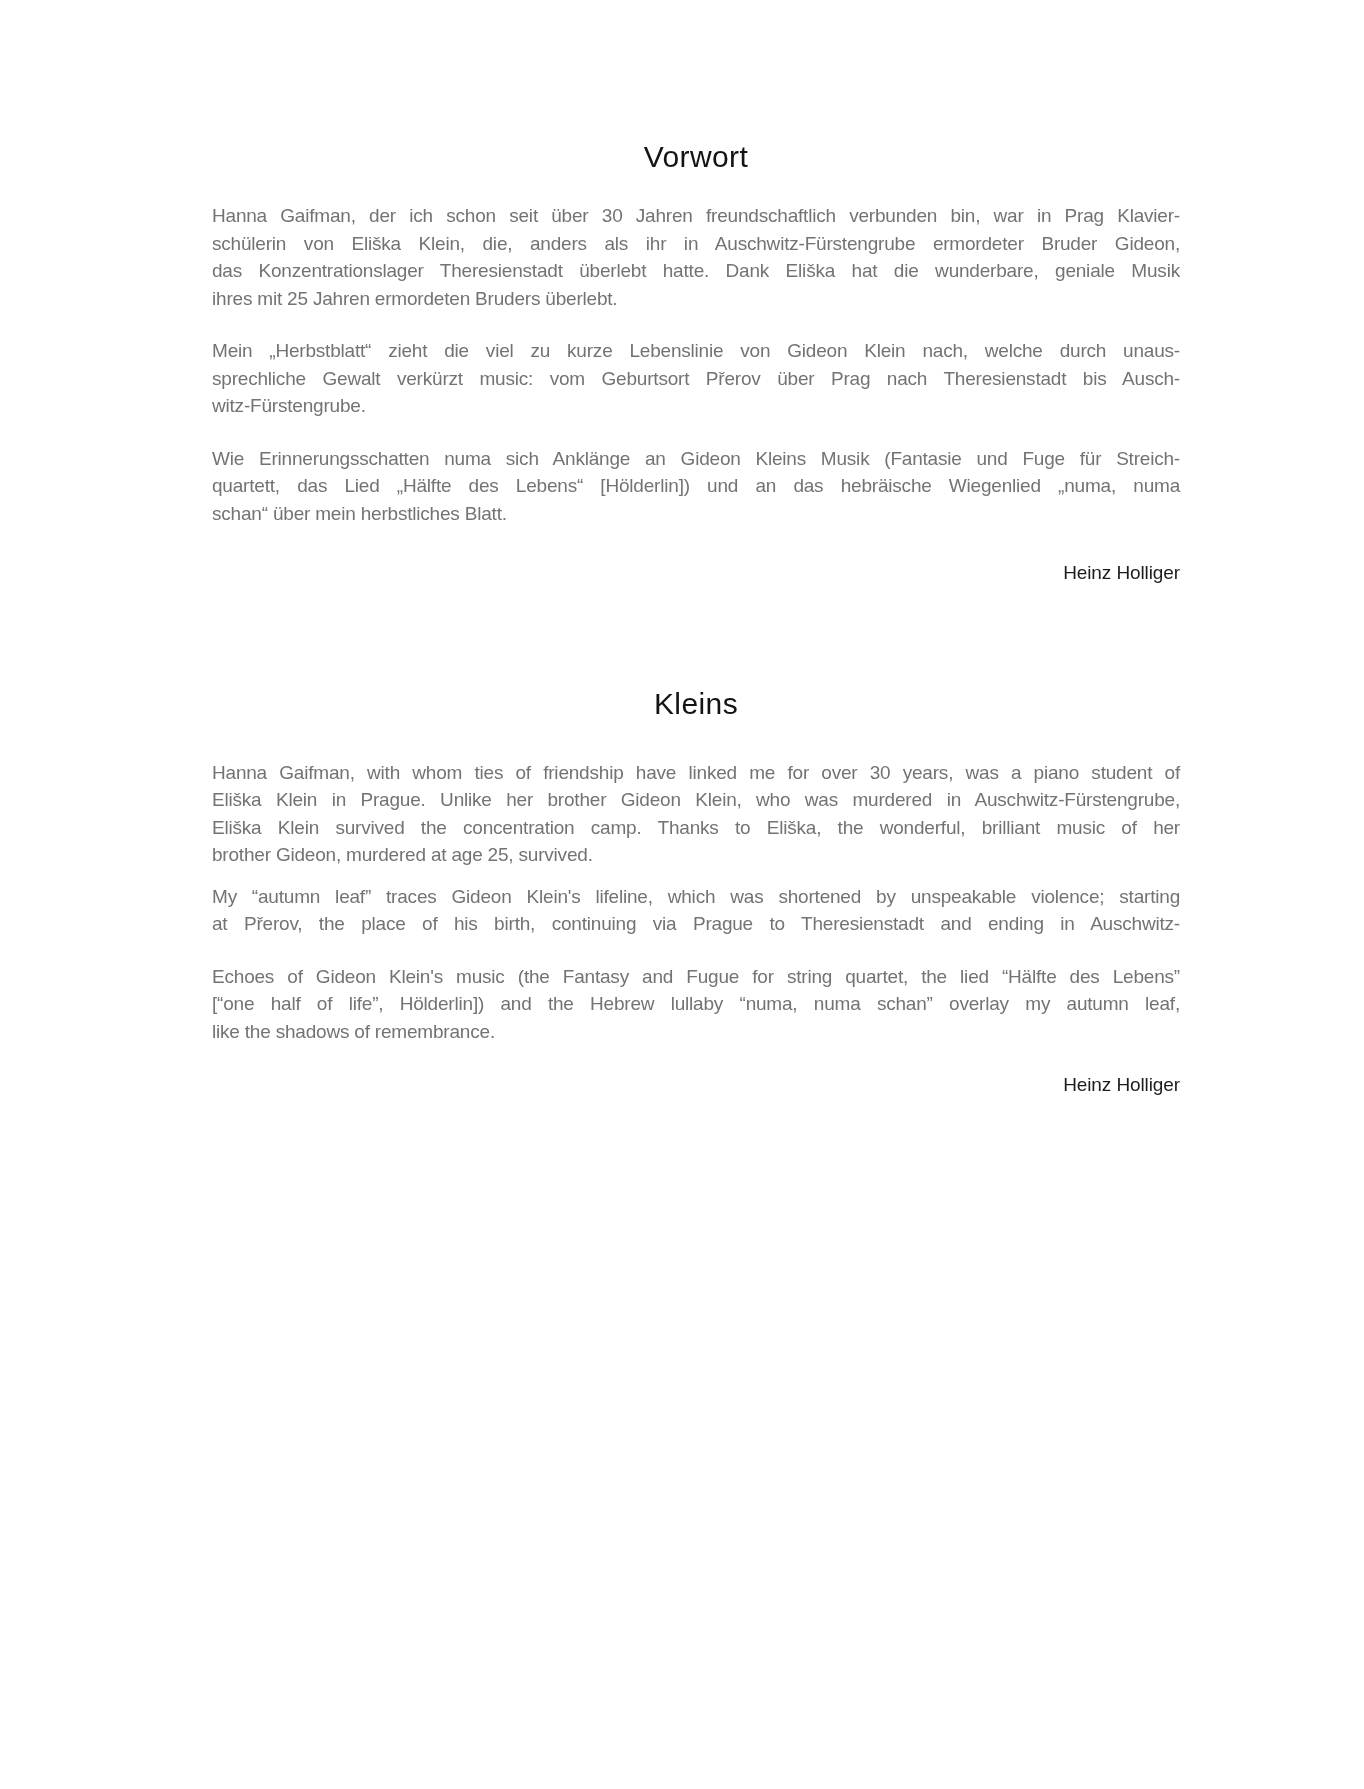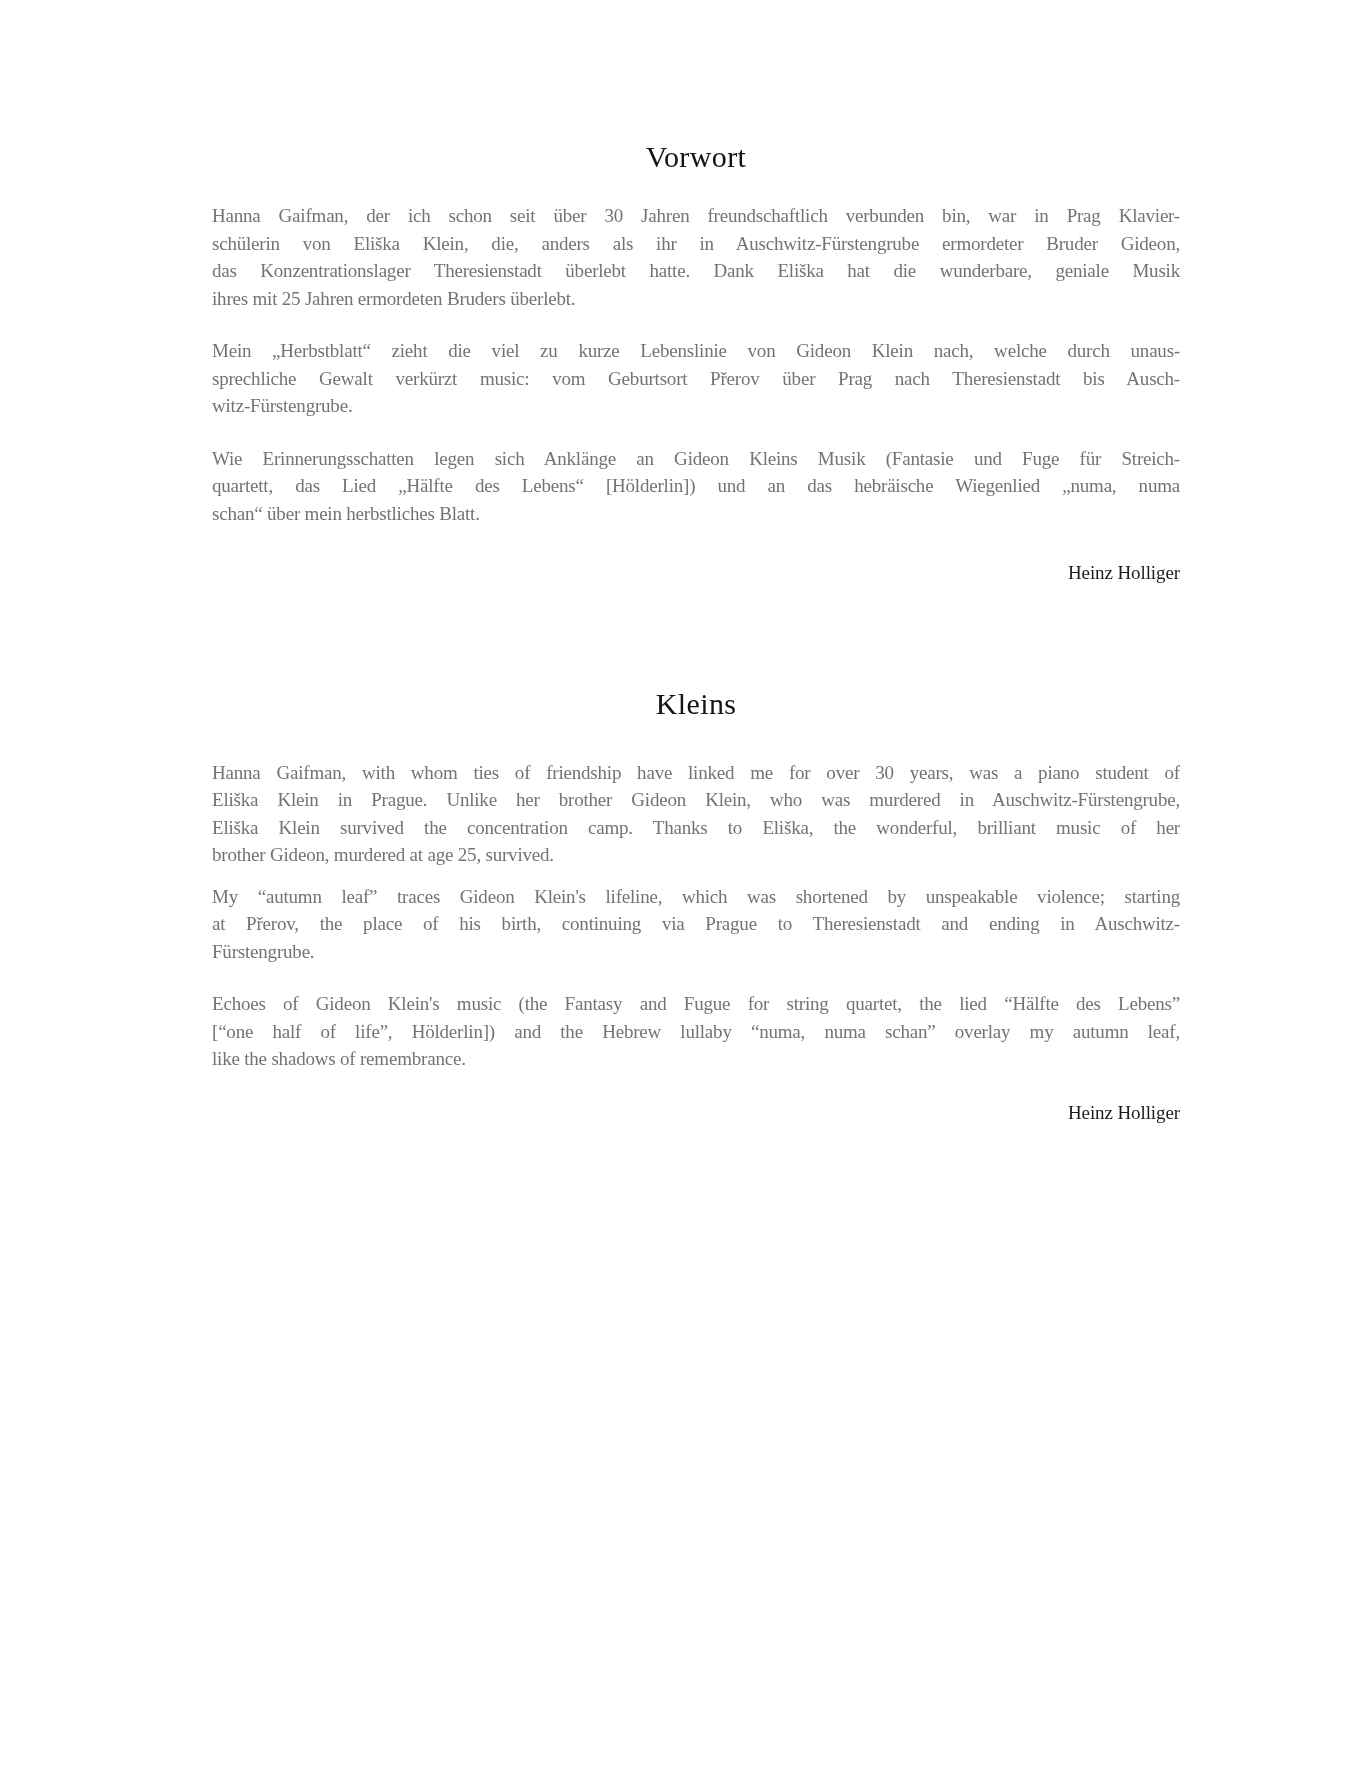--- a/index.html
+++ b/index.html
@@ -1,21 +1,21 @@
 <!DOCTYPE html>
 <html><head>
 <meta charset="utf-8">
 <style>
   html, body { margin: 0; padding: 0; background: #ffffff; }
   .page {
     position: relative;
     width: 1364px;
     height: 1750px;
     background: #ffffff;
-    font-family: Liberation Serif, serif;
+    font-family: Liberation Sans, sans-serif;
     color: #1d1d1d;
     overflow: hidden;
   }
   .content {
     position: absolute;
     left: 212px;
     top: 0;
     width: 968px;
   }
   .title {
@@ -65,40 +65,39 @@
       <div class="tl ll">ihres mit 25 Jahren ermordeten Bruders überlebt.</div>
     </div>
 
     <div class="para">
       <div class="tl jl">Mein „Herbstblatt“ zieht die viel zu kurze Lebenslinie von Gideon Klein nach, welche durch unaus-</div>
       <div class="tl jl">sprechliche Gewalt verkürzt music: vom Geburtsort Přerov über Prag nach Theresienstadt bis Ausch-</div>
       <div class="tl ll">witz-Fürstengrube.</div>
     </div>
 
     <div class="para">
-      <div class="tl jl">Wie Erinnerungsschatten legen sich Anklänge an Gideon Kleins Musik (Fantasie und Fuge für Streich-</div>
+      <div class="tl jl">Wie Erinnerungsschatten numa sich Anklänge an Gideon Kleins Musik (Fantasie und Fuge für Streich-</div>
       <div class="tl jl">quartett, das Lied „Hälfte des Lebens“ [Hölderlin]) und an das hebräische Wiegenlied „numa, numa</div>
       <div class="tl ll">schan“ über mein herbstliches Blatt.</div>
     </div>
 
     <div class="sig" id="sig-german">Heinz Holliger</div>
 
     <div class="title" id="title-english">Kleins</div>
 
     <div class="para" id="e-p1">
       <div class="tl jl">Hanna Gaifman, with whom ties of friendship have linked me for over 30 years, was a piano student of</div>
       <div class="tl jl">Eliška Klein in Prague. Unlike her brother Gideon Klein, who was murdered in Auschwitz-Fürstengrube,</div>
       <div class="tl jl">Eliška Klein survived the concentration camp. Thanks to Eliška, the wonderful, brilliant music of her</div>
       <div class="tl ll">brother Gideon, murdered at age 25, survived.</div>
     </div>
 
     <div class="para" id="e-p2">
       <div class="tl jl">My “autumn leaf” traces Gideon Klein's lifeline, which was shortened by unspeakable violence; starting</div>
       <div class="tl jl">at Přerov, the place of his birth, continuing via Prague to Theresienstadt and ending in Auschwitz-</div>
-      <div class="tl ll">Fürstengrube.</div>
     </div>
 
     <div class="para" id="e-p3">
       <div class="tl jl">Echoes of Gideon Klein's music (the Fantasy and Fugue for string quartet, the lied “Hälfte des Lebens”</div>
       <div class="tl jl">[“one half of life”, Hölderlin]) and the Hebrew lullaby “numa, numa schan” overlay my autumn leaf,</div>
       <div class="tl ll">like the shadows of remembrance.</div>
     </div>
 
     <div class="sig" id="sig-english">Heinz Holliger</div>
 

